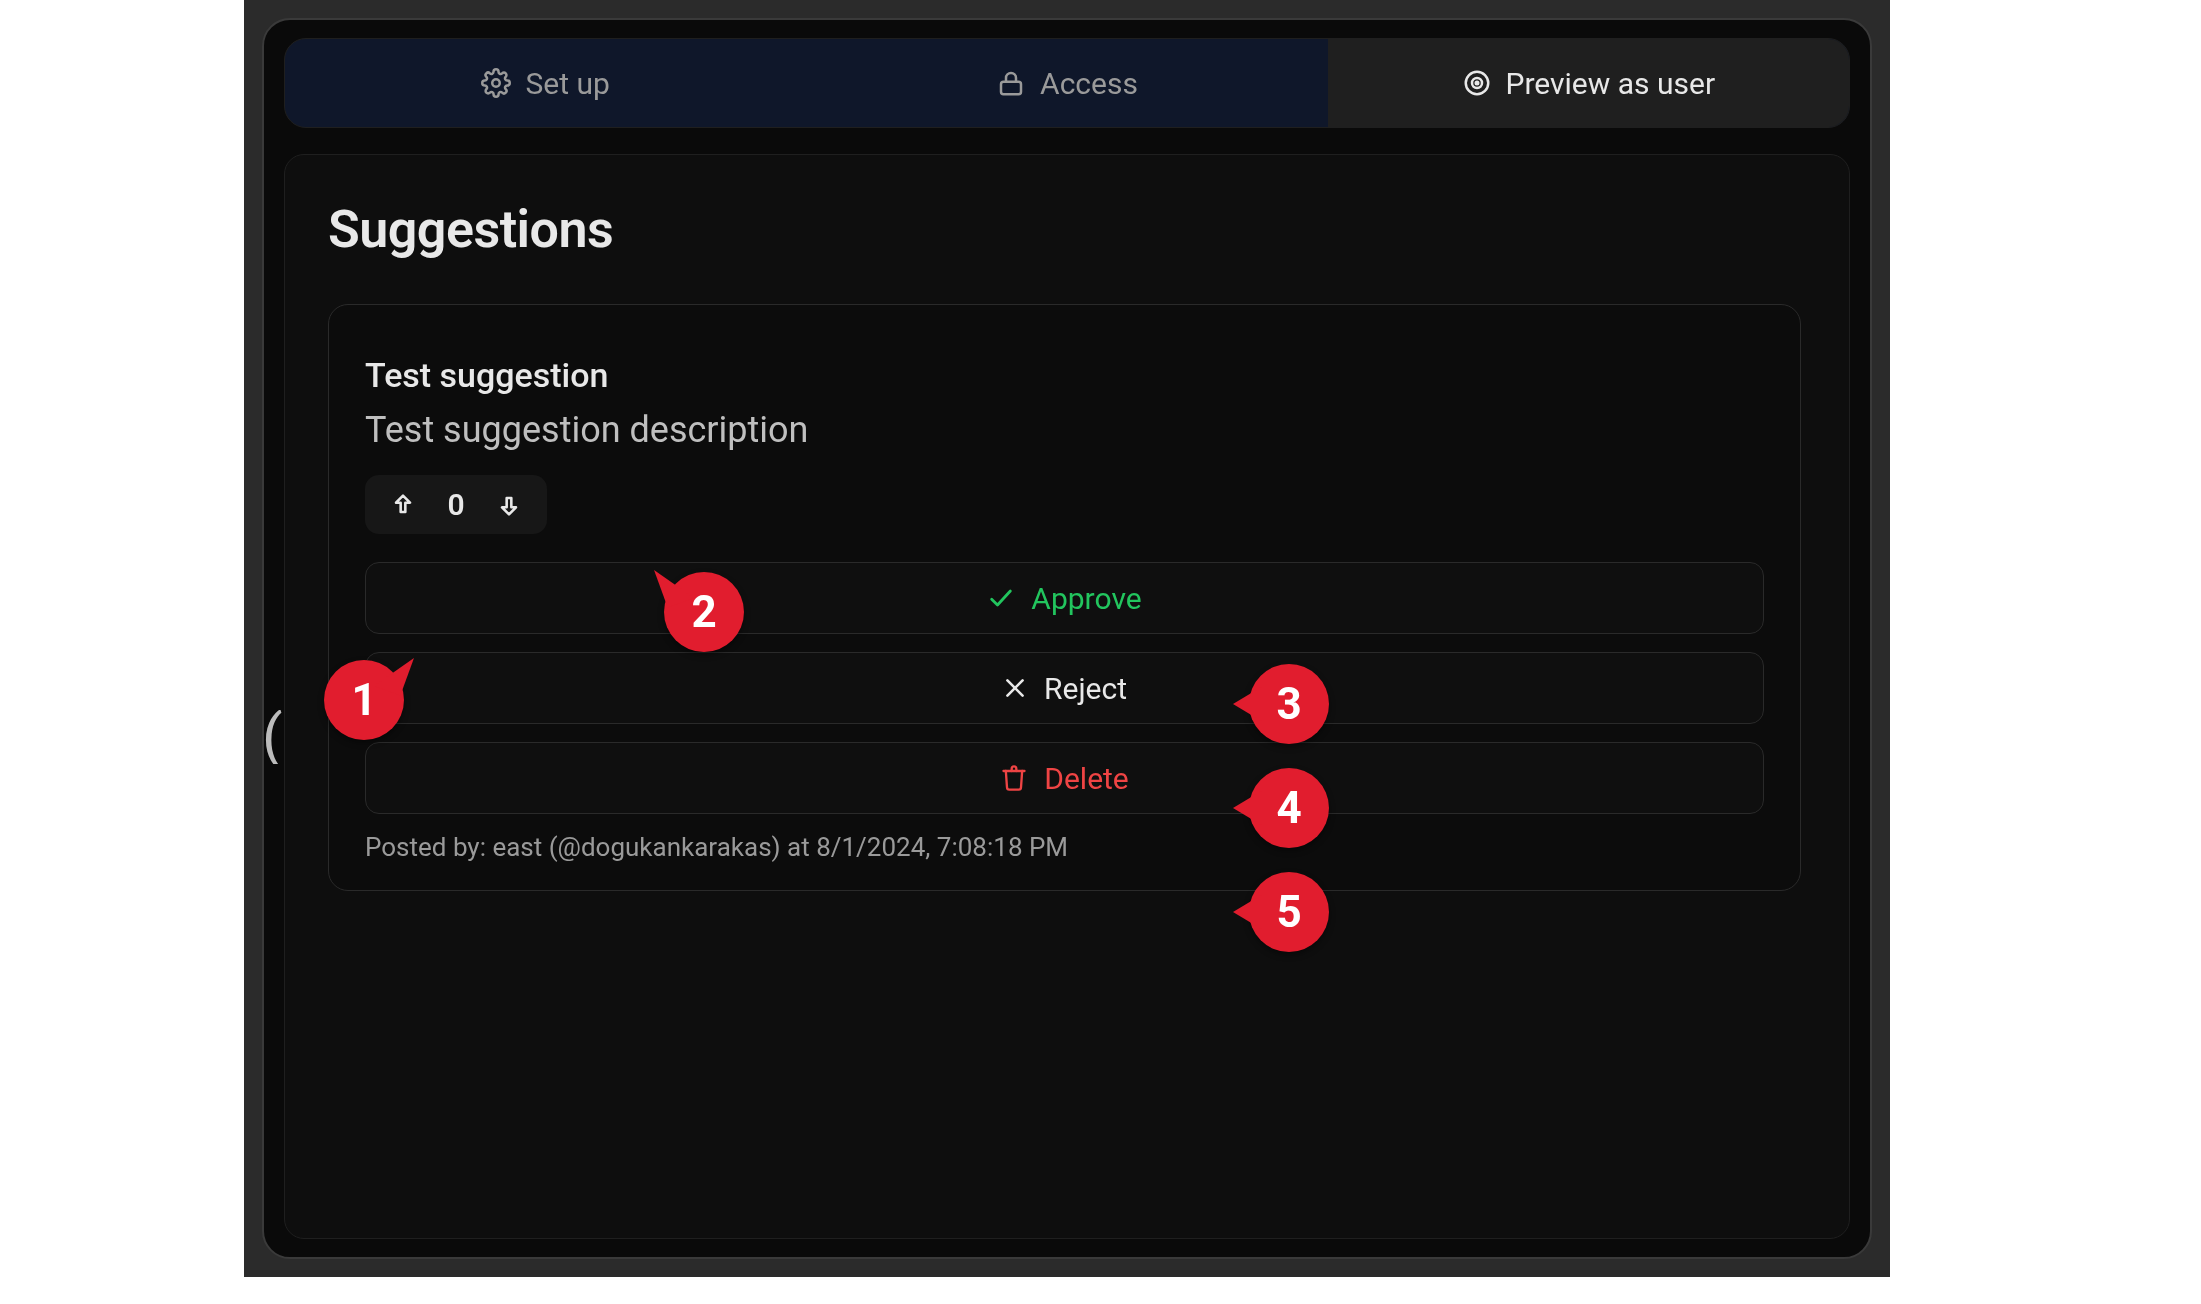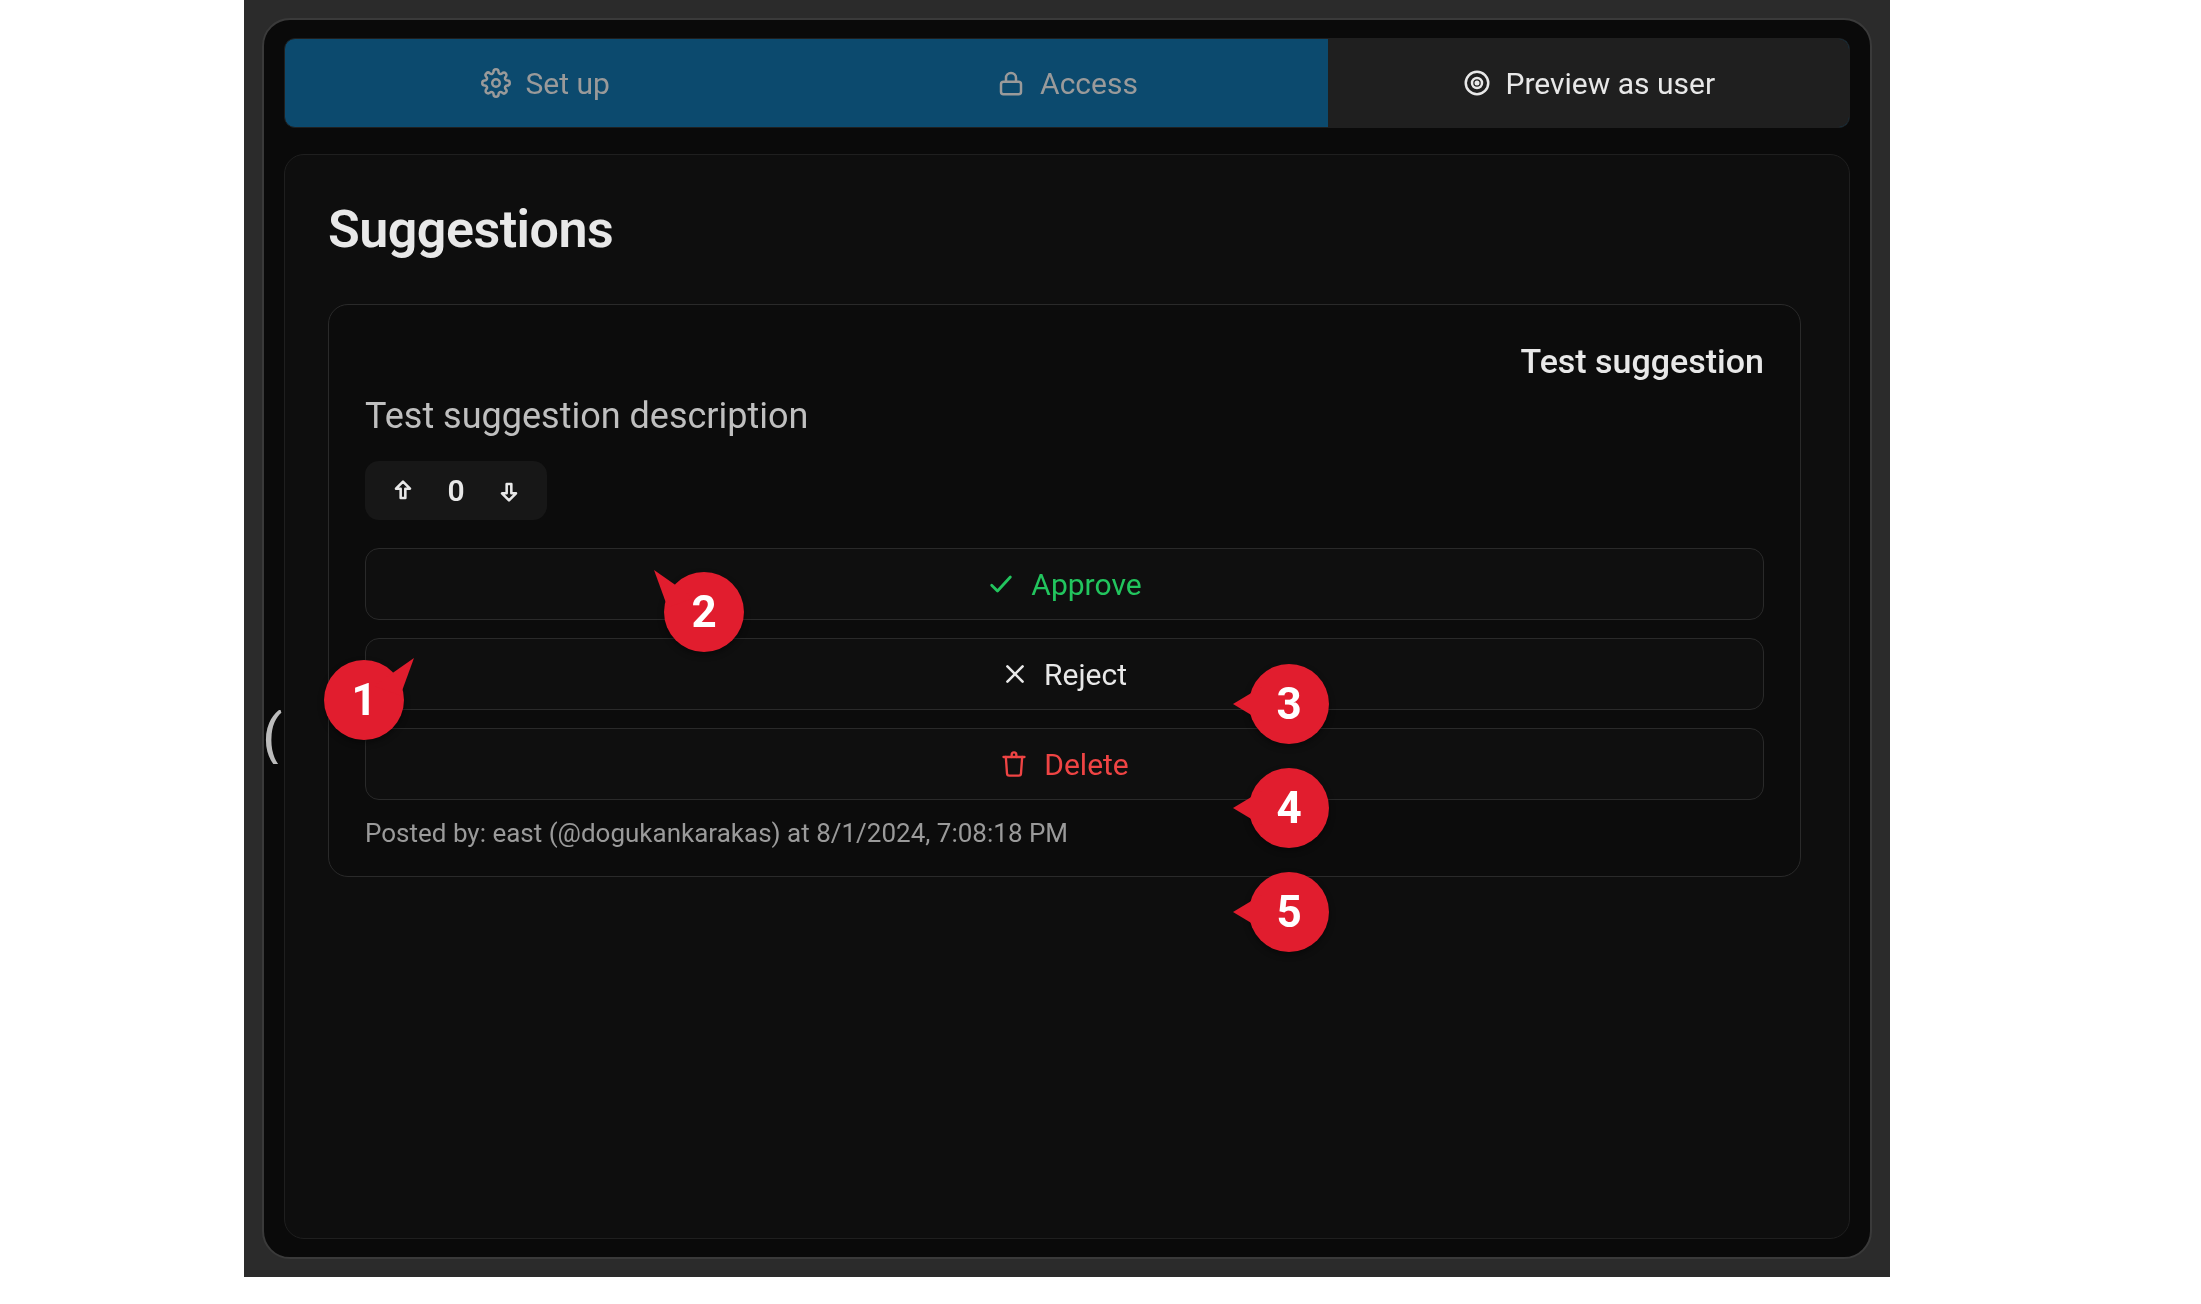--- a/index.html
+++ b/index.html
@@ -54,23 +54,23 @@
     display: flex;
     flex-direction: column;
     position: relative;
   }
 
   
   .tabs {
     display: flex;
     width: 100%;
     border: 1px solid var(--border-soft);
-    border-radius: 11px;
+    border-radius: 22px;
     overflow: hidden;
-    background: #0c4a6e;
+    background: #0f172a;
   }
   .tab {
     flex: 1 1 0;
     display: flex;
     align-items: center;
     justify-content: center;
     gap: 14px;
     height: 88px;
     font-size: 30px;
     color: var(--text-dim);
@@ -127,22 +127,21 @@
   .card {
     border: 1px solid var(--border);
     border-radius: 20px;
     background: var(--bg-card);
     padding: 34px 36px 28px 36px;
   }
   .card-title {
     font-size: 34px;
     font-weight: 500;
     color: var(--text);
-    margin: 2px 0 14px 0;
-    text-align: right;
+    margin: 16px 0 14px 0;
   }
   .card-desc {
     font-size: 36px;
     color: var(--text-mid);
     margin: 0 0 24px 0;
   }
   .vote-pill {
     display: inline-flex;
     align-items: center;
     gap: 26px;

